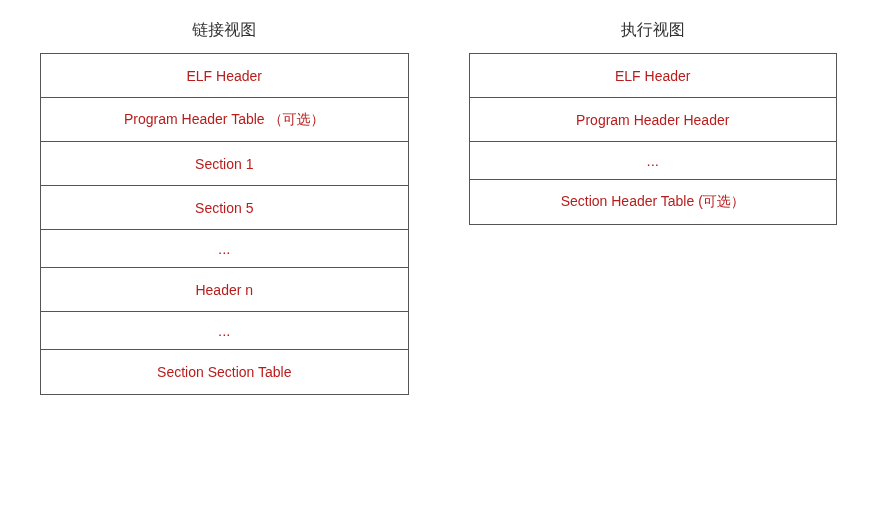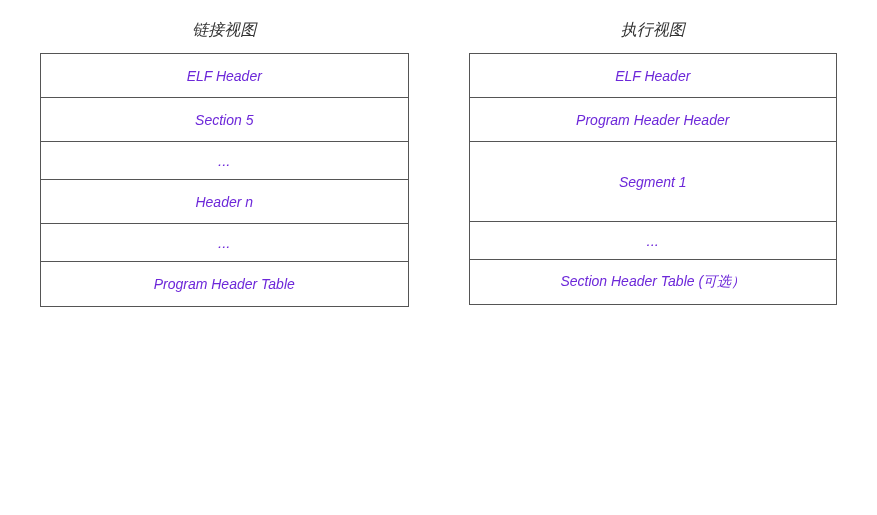--- a/index.html
+++ b/index.html
@@ -1,19 +1,18 @@
 <!DOCTYPE html>
 <html><head>
   <meta charset="utf-8">
   <style>
     * {
       box-sizing: border-box;
       margin: 0;
       padding: 0;
-      font-style: italic;
     }
 
     body {
       width: 877px;
       height: 515px;
       background: #fff;
       font-family: Arial, sans-serif;
       display: flex;
       justify-content: center;
       align-items: flex-start;
@@ -48,21 +47,21 @@
     }
 
     .table-row {
       border-bottom: 1.5px solid #555;
       display: flex;
       align-items: center;
       justify-content: center;
       text-align: center;
       padding: 10px 8px;
       font-size: 14px;
-      color: #6d28d9;
+      color: #b91c1c;
       min-height: 44px;
     }
 
     .table-row:last-child {
       border-bottom: none;
     }
 
     .table-row.tall {
       min-height: 80px;
     }
@@ -75,33 +74,34 @@
 </head>
 <body>
 
 <div class="main-container">
 
   <div class="view-column">
     <div class="view-title">链接视图</div>
     <div class="table-container">
 
     <div class="table-row">ELF Header</div>
+        <div class="table-row">Program Header Table （可选）</div>
+        <div class="table-row">Section 1</div>
         <div class="table-row">Section 5</div>
         <div class="table-row small">...</div>
         <div class="table-row">Header n</div>
         <div class="table-row small">...</div>
-        <div class="table-row">Program Header Table</div>
+        <div class="table-row">Section Section Table</div>
       </div>
   </div>
 
   <div class="view-column">
     <div class="view-title">执行视图</div>
     <div class="table-container">
 
     <div class="table-row">ELF Header</div>
         <div class="table-row">Program Header Header</div>
-        <div class="table-row tall">Segment 1</div>
         <div class="table-row small">...</div>
         <div class="table-row">Section Header Table (可选）</div>
       </div>
   </div>
 
 </div>
 
 </body></html>

